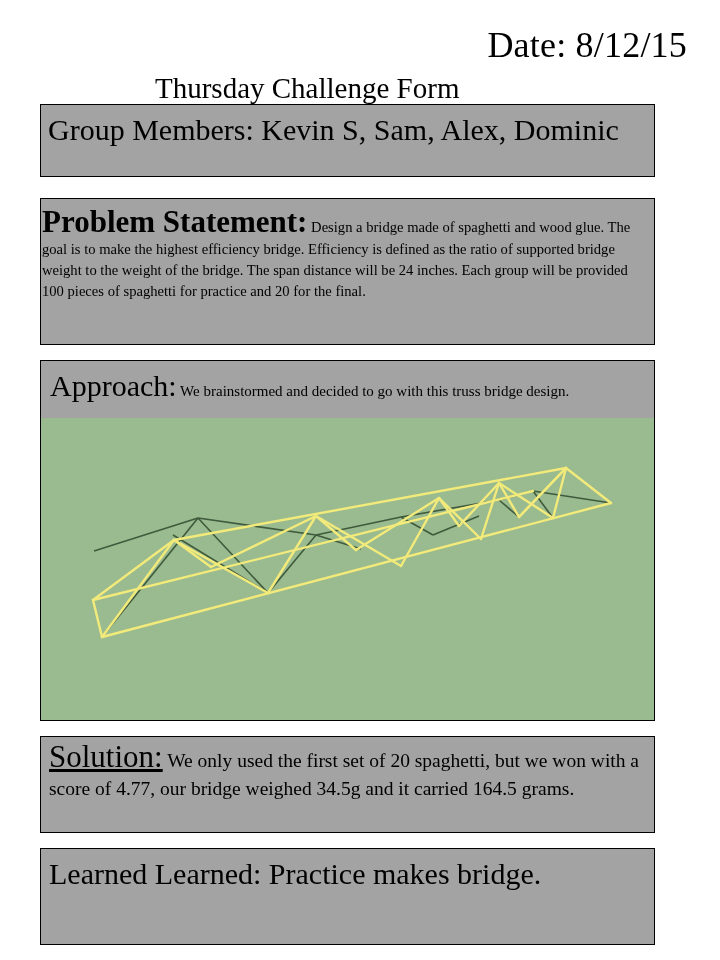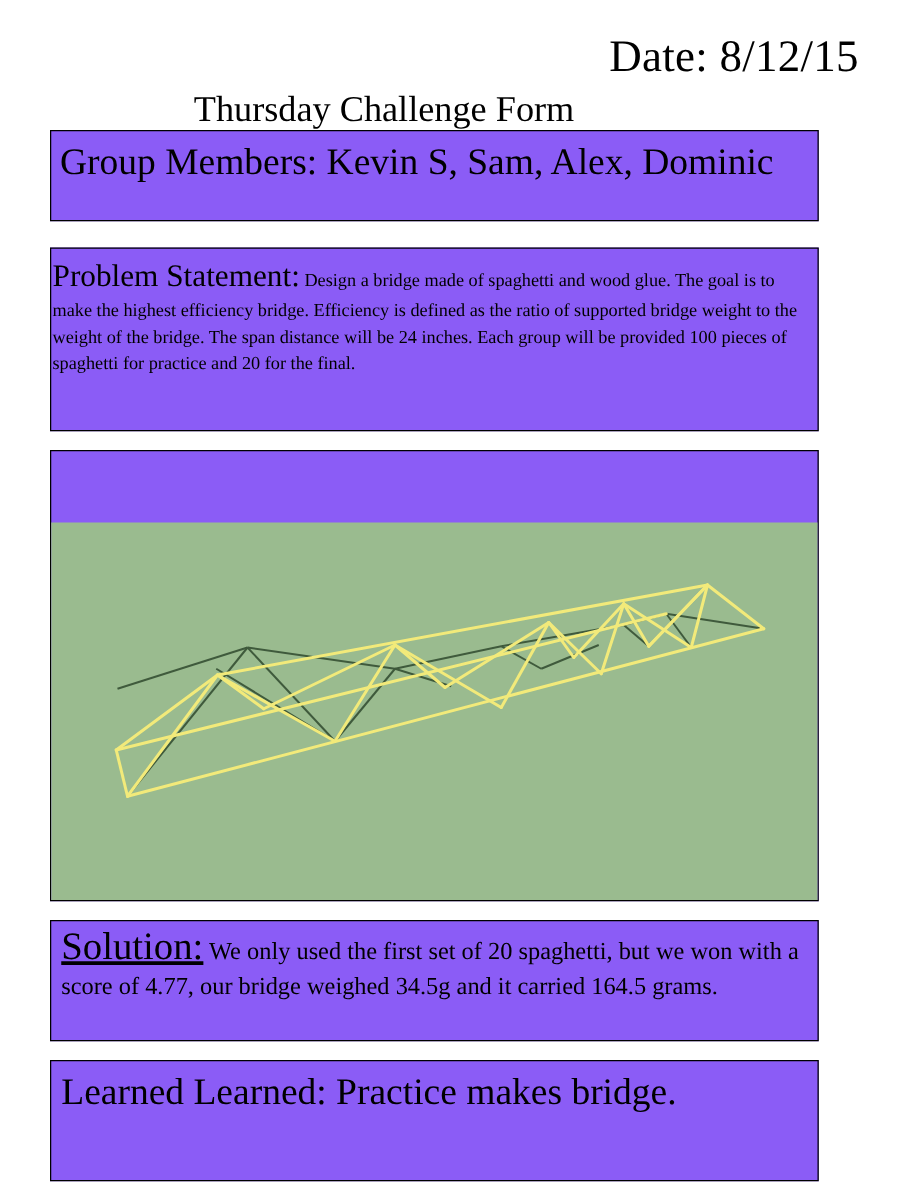--- a/index.html
+++ b/index.html
@@ -8,28 +8,28 @@
       font-family: "Liberation Serif", "DejaVu Serif", serif; color: #000;
     }
     .date {
       position: absolute; right: 33px; top: 24px; font-size: 36px; letter-spacing: 0.2px;
     }
     .form-title {
       position: absolute; left: 155px; top: 72px; font-size: 29px; white-space: nowrap;
     }
     .box {
       position: absolute; left: 40px; width: 615px; border: 1.5px solid #000; box-sizing: border-box;
-      background: #8b5cf6;
+      background: #a3a3a3;
     }
     .members { top: 104px; height: 73px; }
     .members .txt { position: absolute; left: 7px; top: 8px; font-size: 30px; white-space: nowrap; }
 
     .problem { top: 198px; height: 147px; }
     .problem .txt { position: absolute; left: 1px; top: 6px; right: 2px; font-size: 14.6px; line-height: 21px; }
-    .problem .head { font-size: 25px; line-height: 34px; }
+    .problem .head { font-size: 31px; line-height: 34px; font-weight: bold; }
 
     .approach { top: 360px; height: 361px; }
     .approach .txt { position: absolute; left: 9px; top: 8px; font-size: 15px; white-space: nowrap; }
     .approach .head { font-size: 30px; }
     .bridge-img { position: absolute; left: 0; top: 57px; width: 613px; height: 302px; background: #9abb8f; }
     .bridge-img svg { display: block; }
 
     .solution { top: 736px; height: 97px; }
     .solution .txt { position: absolute; left: 8px; top: 6px; right: 8px; font-size: 19.5px; line-height: 28px; }
     .solution .head { font-size: 31px; text-decoration: underline; }
@@ -51,20 +51,24 @@
 </div>
 
 <div class="box problem">
   <div class="txt">
     <span class="head">Problem Statement:</span>
     <span>Design a bridge made of spaghetti and wood glue. The goal is to make the highest efficiency bridge. Efficiency is defined as the ratio of supported bridge weight to the weight of the bridge. The span distance will be 24 inches. Each group will be provided 100 pieces of spaghetti for practice and 20 for the final.</span>
   </div>
 </div>
 
 <div class="box approach">
+  <div class="txt">
+    <span class="head">Approach:</span>
+    <span>We brainstormed and decided to go with this truss bridge design.</span>
+  </div>
   <div class="bridge-img">
     <svg width="613" height="302" viewBox="0 0 613 302">
       <g stroke="#3f5a3c" stroke-width="1.6" fill="none">
         <line x1="53" y1="133" x2="157" y2="100"></line>
         <line x1="157" y1="100" x2="275" y2="117"></line>
         <line x1="275" y1="117" x2="360" y2="99"></line>
         <line x1="360" y1="99" x2="458" y2="82"></line>
         <line x1="458" y1="82" x2="492" y2="73"></line>
         <line x1="492" y1="73" x2="570" y2="85"></line>
         <line x1="61" y1="219" x2="157" y2="100"></line>

